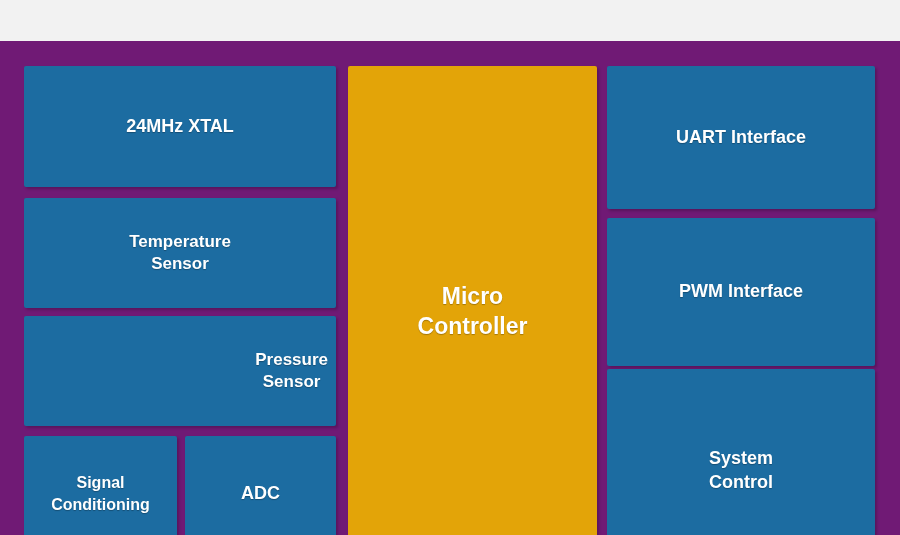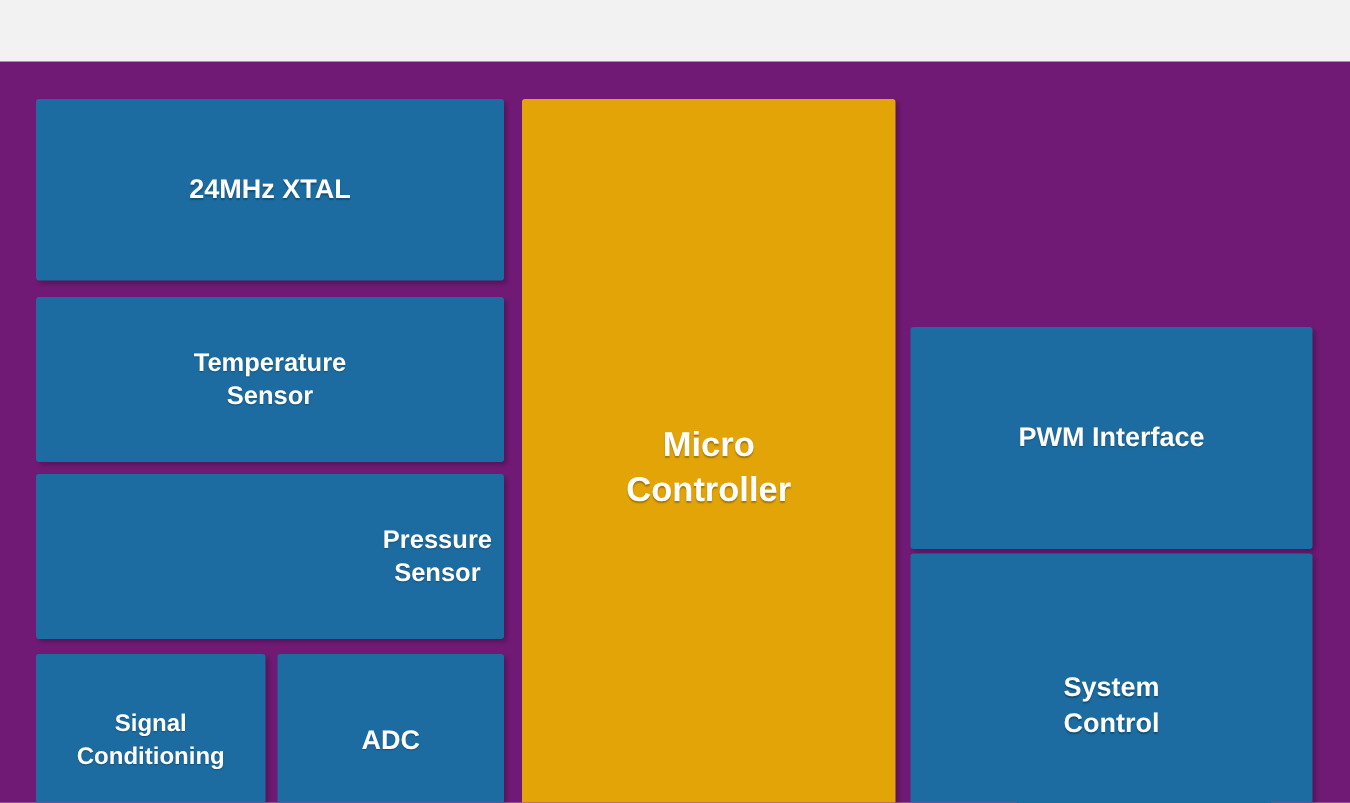--- a/index.html
+++ b/index.html
@@ -95,20 +95,23 @@
 
   <div class="block peripheral" id="blk-adc">
     <span class="label">ADC</span>
   </div>
 
   <div class="block core" id="blk-mcu">
     <span class="label">Micro
 Controller</span>
   </div>
 
+  <div class="block peripheral" id="blk-uart">
+    <span class="label">UART Interface</span>
+  </div>
 
   <div class="block peripheral" id="blk-pwm">
     <span class="label">PWM Interface</span>
   </div>
 
   <div class="block peripheral" id="blk-syscon">
     <span class="label">System
 Control</span>
   </div>
 

